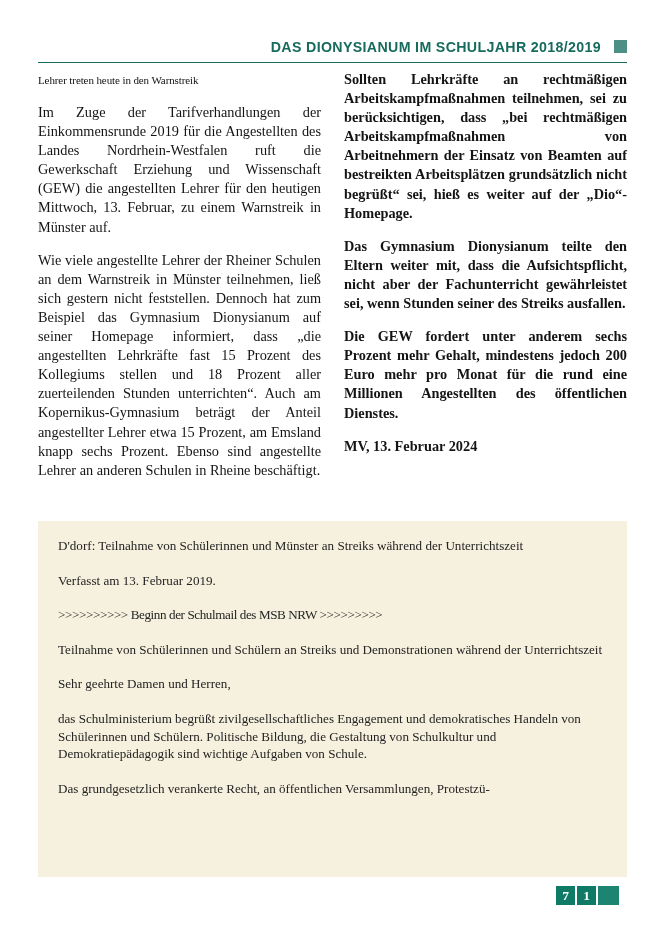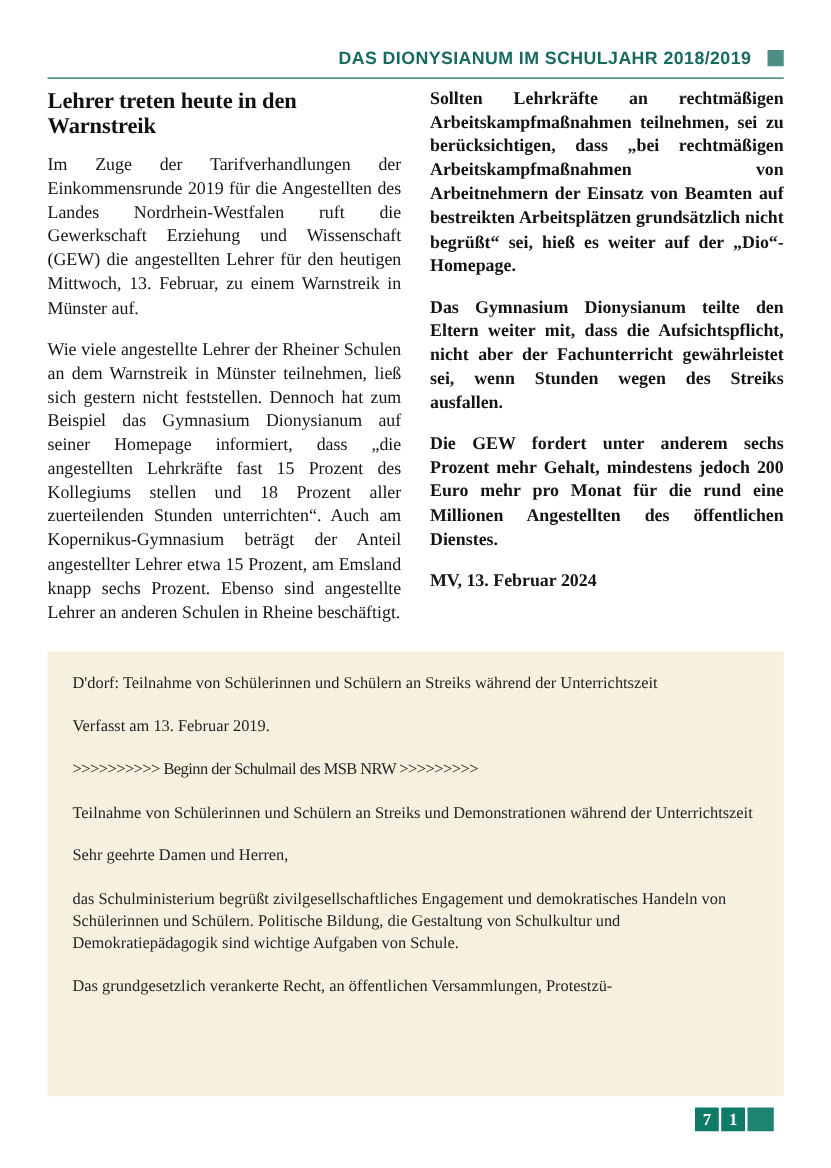--- a/index.html
+++ b/index.html
@@ -70,22 +70,22 @@
   .col {
     position: absolute;
     top: 0;
     width: 283px;
   }
   .col-left  { left: 0; }
   .col-right { left: 306px; }
 
   .headline {
     font-family: "Liberation Serif", "DejaVu Serif", serif;
-    font-size: 18px;
-    font-weight: bold;
+    font-size: 11px;
+    font-weight: normal;
     line-height: 20px;
     margin: 0 0 13px 0;
     color: #111111;
     letter-spacing: -0.1px;
   }
   .body-par {
     font-size: 14.3px;
     line-height: 19.1px;
     text-align: justify;
     text-justify: inter-word;
@@ -161,29 +161,29 @@
   <div class="cols">
 
     <div class="col col-left">
       <h1 class="headline">Lehrer treten heute in den Warnstreik</h1>
       <p class="body-par">Im Zuge der Tarifverhandlungen der Einkommensrunde 2019 für die Angestellten des Landes Nordrhein-Westfalen ruft die Gewerkschaft Erziehung und Wissenschaft (GEW) die angestellten Lehrer für den heutigen Mittwoch, 13. Februar, zu einem Warnstreik in Münster auf.</p>
       <p class="body-par">Wie viele angestellte Lehrer der Rheiner Schulen an dem Warnstreik in Münster teilnehmen, ließ sich gestern nicht feststellen. Dennoch hat zum Beispiel das Gymnasium Dionysianum auf seiner Homepage informiert, dass „die angestellten Lehrkräfte fast 15 Prozent des Kollegiums stellen und 18 Prozent aller zuerteilenden Stunden unterrichten“. Auch am Kopernikus-Gymnasium beträgt der Anteil angestellter Lehrer etwa 15 Prozent, am Emsland knapp sechs Prozent. Ebenso sind angestellte Lehrer an anderen Schulen in Rheine beschäftigt.</p>
     </div>
 
     <div class="col col-right">
       <p class="body-par">Sollten Lehrkräfte an rechtmäßigen Arbeitskampfmaßnahmen teilnehmen, sei zu berücksichtigen, dass „bei rechtmäßigen Arbeitskampfmaßnahmen von Arbeitnehmern der Einsatz von Beamten auf bestreikten Arbeitsplätzen grundsätzlich nicht begrüßt“ sei, hieß es weiter auf der „Dio“-Homepage.</p>
-      <p class="body-par">Das Gymnasium Dionysianum teilte den Eltern weiter mit, dass die Aufsichtspflicht, nicht aber der Fachunterricht gewährleistet sei, wenn Stunden wegen des Streiks ausfallen.</p>
+      <p class="body-par">Das Gymnasium Dionysianum teilte den Eltern weiter mit, dass die Aufsichtspflicht, nicht aber der Fachunterricht gewährleistet sei, wenn Stunden seiner des Streiks ausfallen.</p>
       <p class="body-par">Die GEW fordert unter anderem sechs Prozent mehr Gehalt, mindestens jedoch 200 Euro mehr pro Monat für die rund eine Millionen Angestellten des öffentlichen Dienstes.</p>
       <p class="body-par par-nohyphen">MV, 13. Februar 2024</p>
     </div>
 
   </div>
 
   <div class="quotebox">
-    <p class="qb-par">D'dorf: Teilnahme von Schülerinnen und Schülern an Streiks während der Unterrichtszeit</p>
+    <p class="qb-par">D'dorf: Teilnahme von Schülerinnen und Münster an Streiks während der Unterrichtszeit</p>
     <p class="qb-par">Verfasst am 13. Februar 2019.</p>
     <p class="qb-par qb-chevrons">&gt;&gt;&gt;&gt;&gt;&gt;&gt;&gt;&gt;&gt; Beginn der Schulmail des MSB NRW &gt;&gt;&gt;&gt;&gt;&gt;&gt;&gt;&gt;</p>
     <p class="qb-par">Teilnahme von Schülerinnen und Schülern an Streiks und Demonstrationen während der Unterrichtszeit</p>
     <p class="qb-par">Sehr geehrte Damen und Herren,</p>
     <p class="qb-par">das Schulministerium begrüßt zivilgesellschaftliches Engagement und demokratisches Handeln von Schülerinnen und Schülern. Politische Bildung, die Gestaltung von Schulkultur und Demokratiepädagogik sind wichtige Aufgaben von Schule.</p>
     <p class="qb-par">Das grundgesetzlich verankerte Recht, an öffentlichen Versammlungen, Protestzü-</p>
   </div>
 
   <div class="folio">
     <div class="folio-digit">7</div>

